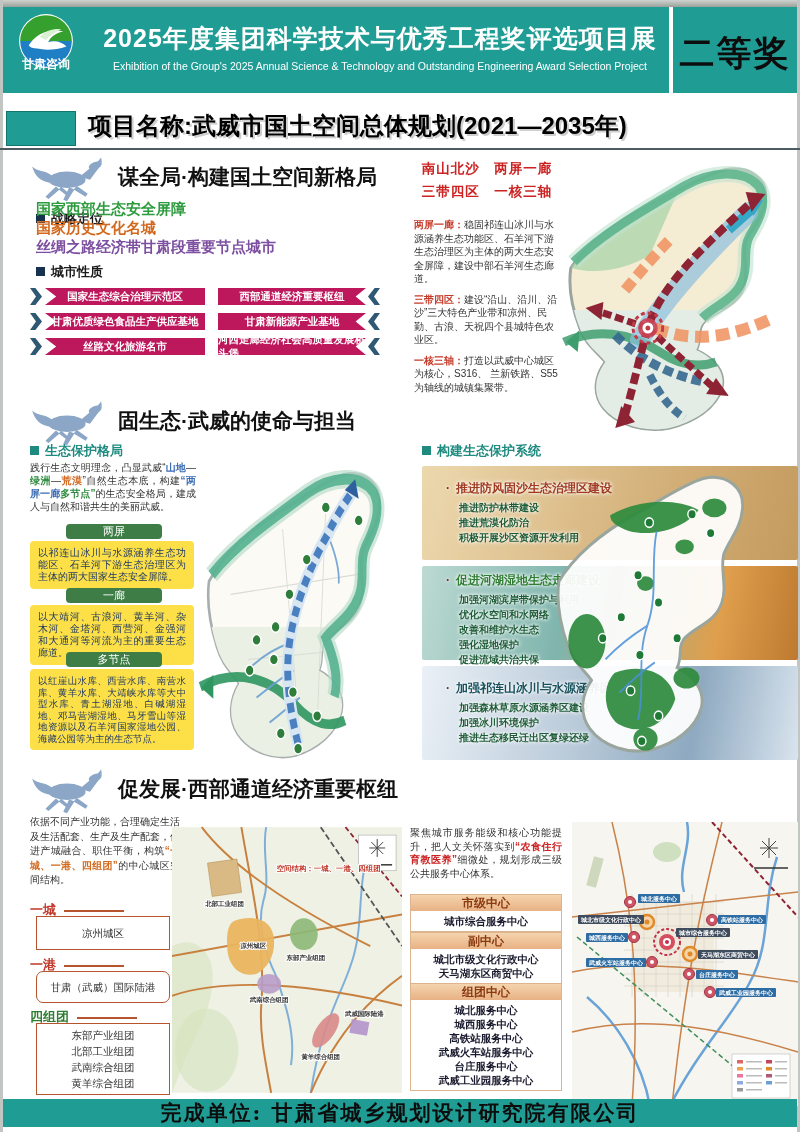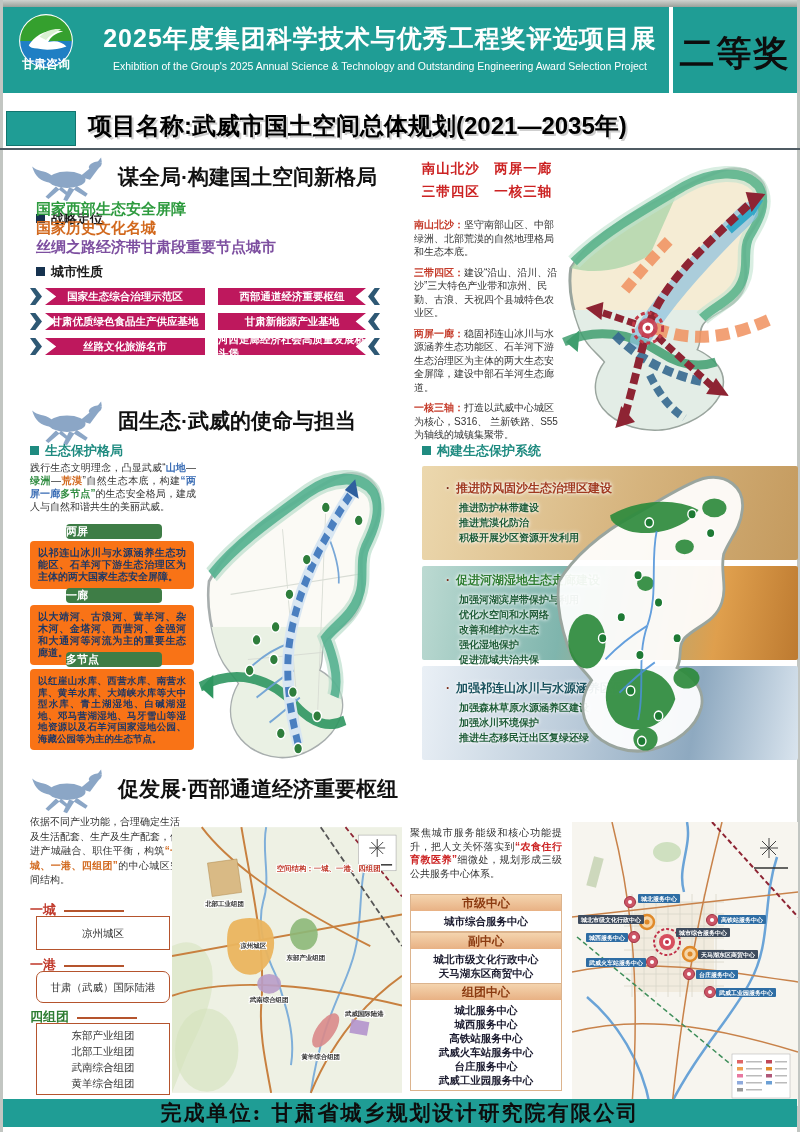--- a/index.html
+++ b/index.html
@@ -45,23 +45,23 @@
   .headline{width:150px;text-align:center;color:#cc2222;font-size:13.5px;font-weight:900;letter-spacing:1px;}
   .rpara{width:148px;font-size:10px;line-height:13.5px;color:#333;margin:0;}
   .rpara .lead{color:#c53b2a;font-weight:bold;}
   
   .intro{font-size:10px;line-height:13px;color:#333;margin:0;text-align:justify;}
   .kw-blue{color:#3a6db5;font-weight:bold;}
   .kw-green{color:#2e8b3f;font-weight:bold;}
   .kw-orange{color:#d2691e;font-weight:bold;}
   .kw-red{color:#cc2222;font-weight:bold;}
   .pill{width:96px;height:15px;background:#3e7d46;border-radius:4px;color:#fff;
-        font-size:11px;font-weight:bold;line-height:15px;}
-  .pillbox{width:148px;background:#f97316;border-radius:4px;padding:6px 8px;
-           font-size:10px;line-height:12px;color:#1f3864;font-weight:bold;text-align:justify;}
+        font-size:11px;font-weight:normal;text-align:center;line-height:15px;}
+  .pillbox{width:148px;background:#fde047;border-radius:4px;padding:6px 8px;
+           font-size:10px;line-height:12px;color:#1f3864;font-weight:normal;text-align:justify;}
   
   .strip{left:422px;width:376px;height:94px;border-radius:2px;}
   .strip1{background:linear-gradient(105deg,#ecd8ae,#d6b47e 55%,#c49a5e);}
   .strip2{background:linear-gradient(100deg,#bcdad2,#7fb5ad 38%,#df9f4d 78%,#bd7a30);}
   .strip3{background:linear-gradient(100deg,#eaf0f6,#b9cad9 42%,#8ea9c0 72%,#d9e4ee);}
   .strip-title{font-size:12px;font-weight:900;margin:0 0 3px 0;
                text-shadow:0 0 3px #fff,0 0 5px #fff;}
   .strip-title::before{content:"·";margin-right:6px;color:#7a2a18;}
   .strip-item{font-size:10px;font-weight:bold;color:#1e5c38;line-height:15px;margin:0 0 0 13px;
               text-shadow:0 0 3px #fff,0 0 5px #fff;}
@@ -143,23 +143,22 @@
 
 <div class="abs chev cl" style="left:30px;top:338px;"></div>
 <div class="abs banner bl" style="left:45px;top:338px;width:160px;">丝路文化旅游名市</div>
 <div class="abs banner br" style="left:218px;top:338px;width:148px;">河西走廊经济社会高质量发展桥头堡</div>
 <div class="abs chev cr" style="left:368px;top:338px;"></div>
 
 <div class="abs headline" style="left:412px;top:160px;">南山北沙　两屏一廊</div>
 <div class="abs headline" style="left:412px;top:183px;">三带四区　一核三轴</div>
 
 <div class="abs" style="left:414px;top:218px;width:148px;">
-  <p class="rpara" style="margin-bottom:7px;"><span class="lead">南山北沙：</span><span>坚守南部山区、中部绿洲、北部荒漠的自然地理格局和生态本底。</span></p>
+  <p class="rpara" style="margin-bottom:7px;"><span class="lead">两屏一廊：</span><span>稳固祁连山冰川与水源涵养生态功能区、石羊河下游生态治理区为主体的两大生态安全屏障，建设中部石羊河生态廊道。</span></p>
   <p class="rpara" style="margin-bottom:7px;"><span class="lead">三带四区：</span><span>建设“沿山、沿川、沿沙”三大特色产业带和凉州、民勤、古浪、天祝四个县城特色农业区。</span></p>
-  <p class="rpara" style="margin-bottom:7px;"><span class="lead">两屏一廊：</span><span>稳固祁连山冰川与水源涵养生态功能区、石羊河下游生态治理区为主体的两大生态安全屏障，建设中部石羊河生态廊道。</span></p>
   <p class="rpara"><span class="lead">一核三轴：</span><span>打造以武威中心城区为核心，S316、 兰新铁路、S55为轴线的城镇集聚带。</span></p>
 </div>
 
 <svg class="abs" style="left:556px;top:160px;width:242px;height:278px;" viewBox="0 0 245 278" preserveAspectRatio="none">
   <defs>
     <clipPath id="sil1">
         <path d="M15,108 C30,85 60,62 95,45 C120,33 150,15 170,10 C195,5 215,18 212,40 C210,58 198,68 192,82 C188,98 196,112 190,128 C183,147 163,150 150,162 C142,170 148,180 142,190 C160,198 172,212 168,228 C162,248 140,262 115,268 C90,273 62,265 48,248 C36,233 40,215 50,202 C42,192 30,185 24,168 C17,150 12,128 15,108 Z"></path>
       </clipPath>
   </defs>
   <path d="M15,108 C30,85 60,62 95,45 C120,33 150,15 170,10 C195,5 215,18 212,40 C210,58 198,68 192,82 C188,98 196,112 190,128 C183,147 163,150 150,162 C142,170 148,180 142,190 C160,198 172,212 168,228 C162,248 140,262 115,268 C90,273 62,265 48,248 C36,233 40,215 50,202 C42,192 30,185 24,168 C17,150 12,128 15,108 Z" fill="#f5ecd4" stroke="#9aa59e" stroke-width="3"></path>

